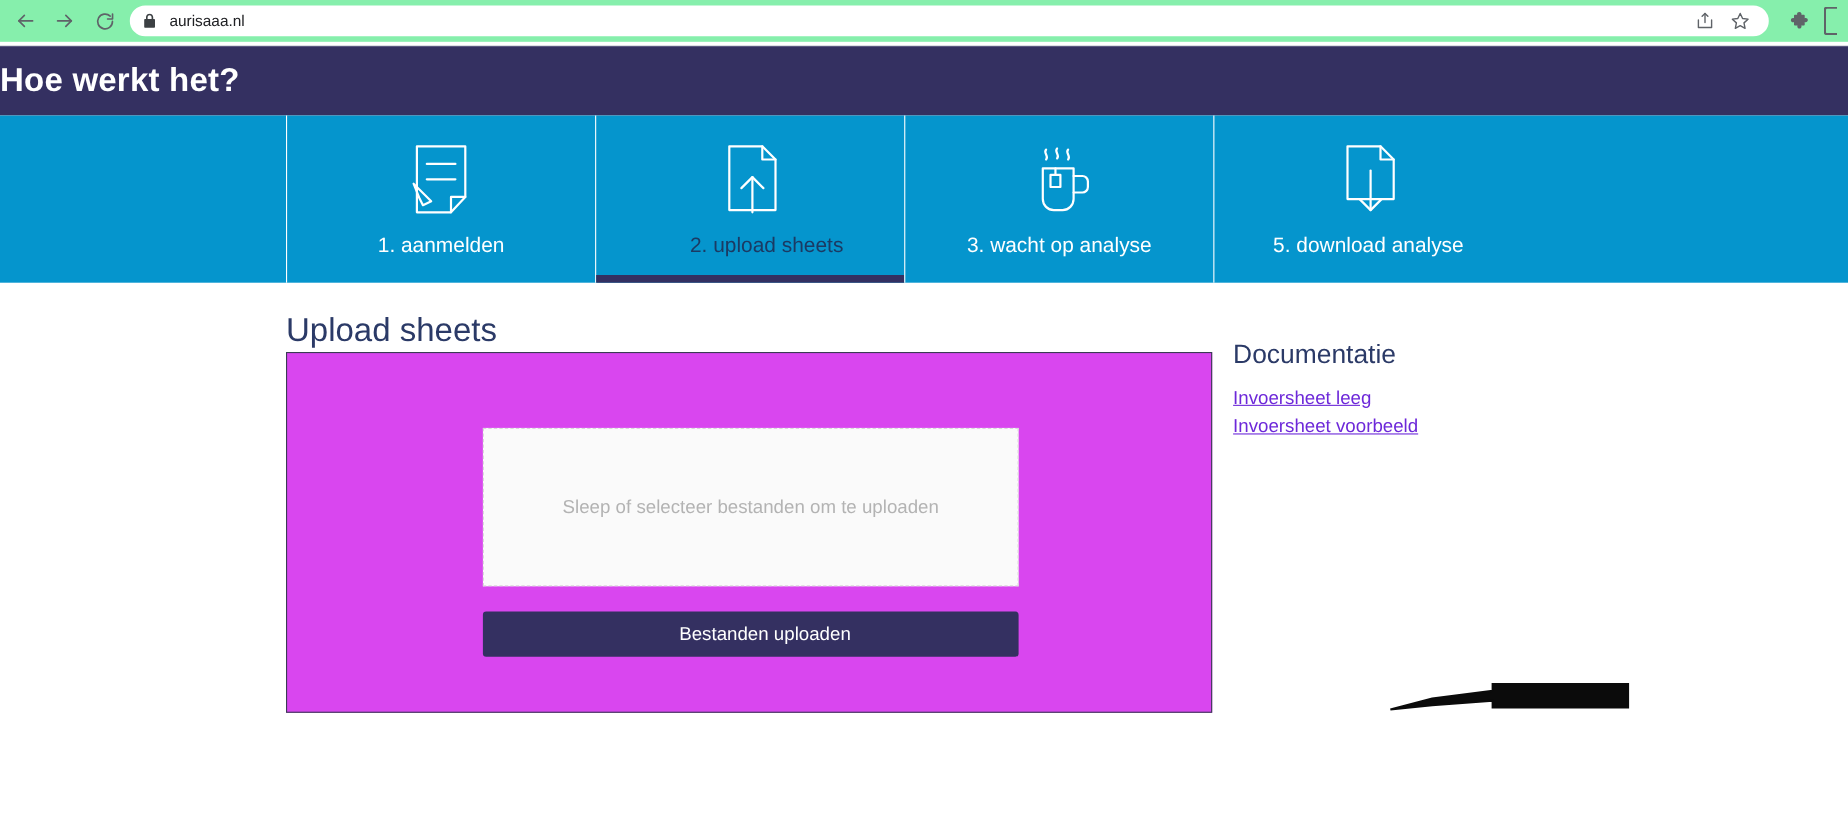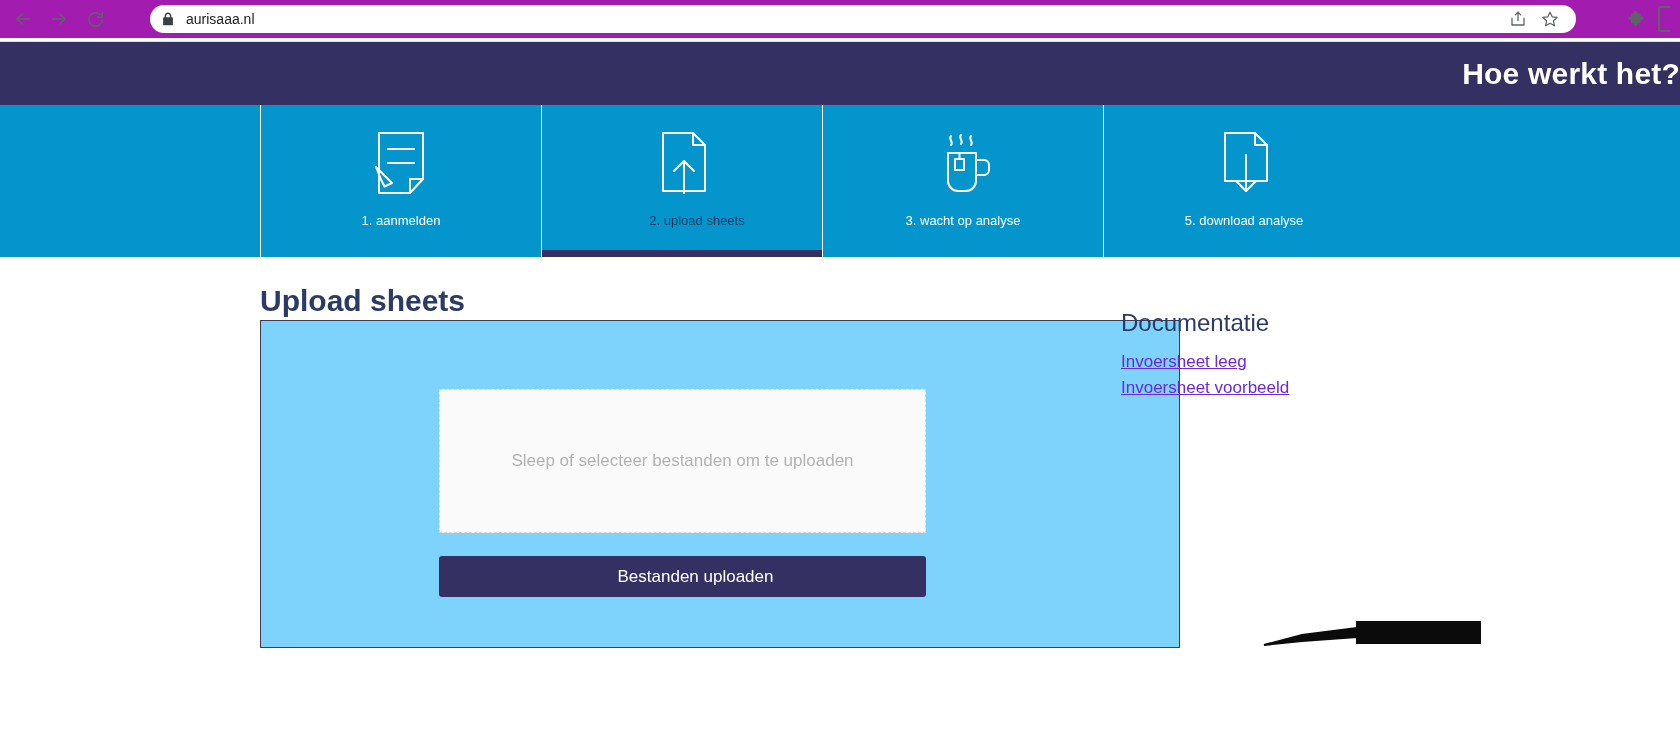--- a/index.html
+++ b/index.html
@@ -17,26 +17,25 @@
     position: relative;
     width: 1680px;
     height: 752px;
     background: #ffffff;
   }
 
   
   .browser-bar {
     position: relative;
     height: 38px;
-    background: #a21caf;
+    background: #86efac;
     display: flex;
     align-items: center;
     padding: 0 10px 0 6px;
     box-sizing: border-box;
-    gap: 32px;
   }
   .nav-buttons {
     display: flex;
     align-items: center;
     gap: 2px;
     flex: 0 0 auto;
   }
   .nav-btn {
     width: 34px;
     height: 30px;
@@ -124,21 +123,21 @@
     background: #ffffff;
     border-bottom: 1px solid #dadce0;
   }
 
   
   .site-banner {
     height: 63px;
     background: #343061;
     display: flex;
     align-items: center;
-    justify-content: flex-end;
+    justify-content: flex-start;
   }
   .site-banner-title {
     color: #ffffff;
     font-size: 30px;
     font-weight: bold;
     letter-spacing: 0.2px;
   }
 
   
   .steps-strip {
@@ -165,21 +164,21 @@
   .step:last-of-type { border-right: 1px solid #ffffff; }
   .step-icon {
     height: 74px;
     display: flex;
     align-items: center;
     justify-content: center;
   }
   .step-icon svg { display: block; }
   .step-label {
     margin-top: 12px;
-    font-size: 13px;
+    font-size: 19px;
     color: #ffffff;
     text-align: center;
   }
   .step.active .step-label { color: #1b3a63; margin-left: 30px; }
   .step.active::after {
     content: "";
     position: absolute;
     left: 0;
     right: 0;
     bottom: 0;
@@ -191,33 +190,33 @@
   .content {
     position: relative;
     padding: 0;
   }
   .page-title {
     position: absolute;
     left: 260px;
     top: 27px;
     font-size: 30px;
     color: #2b3a67;
-    font-weight: bold;
+    font-weight: normal;
     margin: 0;
   }
 
   .upload-card {
     position: absolute;
     left: 260px;
     top: 63px;
-    width: 920px;
+    width: 842px;
     height: 328px;
     border: 1px solid #3b3b55;
     box-sizing: border-box;
-    background: #7dd3fc;
+    background: #d946ef;
   }
   .dropzone {
     position: absolute;
     left: 178px;
     top: 68px;
     width: 487px;
     height: 144px;
     border: 1px dashed #d9d9d9;
     background: #fafafa;
     box-sizing: border-box;

